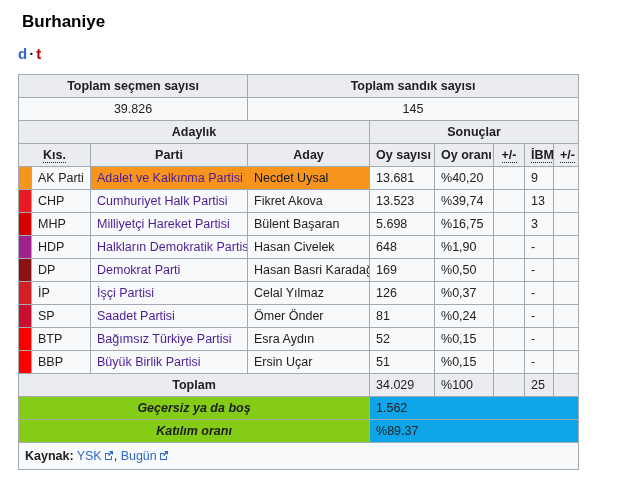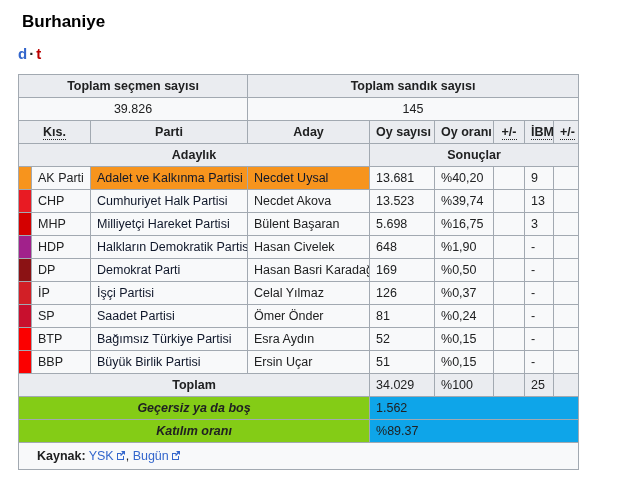--- a/index.html
+++ b/index.html
@@ -18,29 +18,29 @@
   table.results{
     margin-top:12px;border-collapse:collapse;table-layout:fixed;width:560px;
     font-size:12.5px;line-height:16px;
   }
   th,td{border:1px solid #a2a9b1;padding:3px 6px;overflow:hidden;white-space:nowrap;}
   th{background:#eaecf0;font-weight:bold;}
   td{background:#f8f9fa;text-align:left;}
   td.center{text-align:center;}
   td.swatch{padding:0;}
   .abbr-u{border-bottom:1px dotted #202122;}
-  a.party-link{color:#0f172a;text-decoration:none;cursor:pointer;}
+  a.party-link{color:#4c1d95;text-decoration:none;cursor:pointer;}
   .candidate{color:#202122;}
   .candidate.as-link{color:#0f172a;cursor:pointer;}
   tr.winner td.cell-party, tr.winner td.cell-candidate{background:var(--accent,#F7941D);}
   tr.total-row td{background:#eaecf0;}
   tr.total-row th{background:#eaecf0;}
   tr.meta-row th{background:#84cc16;font-style:italic;}
   tr.meta-row td{background:#0ea5e9;text-align:left;}
-  tr.source-row td{background:#f8f9fa;padding:5px 18px;}
+  tr.source-row td{background:#f8f9fa;padding:5px 6px;}
   .source-label{font-weight:bold;color:#202122;margin-right:3px;}
   a.ext-link{color:#3366cc;text-decoration:none;cursor:pointer;}
   .ext-icon{display:inline-block;margin-left:2px;vertical-align:baseline;}
 </style>
 </head>
 <body>
 
 <div class="page">
 
   <div class="page-title">Burhaniye</div>
@@ -66,54 +66,54 @@
         <tr>
       <th colspan="3">Toplam seçmen sayısı</th>
       <th colspan="6">Toplam sandık sayısı</th>
     </tr>
     <tr>
       <td colspan="3" class="center">39.826</td>
       <td colspan="6" class="center">145</td>
     </tr>
 
     <tr>
+      <th colspan="4">Adaylık</th>
+      <th colspan="5">Sonuçlar</th>
+    </tr>
+
+    <tr>
       <th colspan="2"><span class="abbr-u">Kıs.</span></th>
       <th>Parti</th>
       <th>Aday</th>
       <th>Oy sayısı</th>
       <th>Oy oranı</th>
       <th><span class="abbr-u">+/-</span></th>
       <th><span class="abbr-u">İBM</span></th>
       <th><span class="abbr-u">+/-</span></th>
-    </tr>
-
-    <tr>
-      <th colspan="4">Adaylık</th>
-      <th colspan="5">Sonuçlar</th>
     </tr>
 
     </tbody>
       <tbody id="rows">
   <tr class="winner">
     <td class="swatch" style="background: rgb(247, 148, 29);"></td>
     <td class="cell-abbr"><span>AK Parti</span></td>
     <td class="cell-party"><a class="party-link">Adalet ve Kalkınma Partisi</a></td>
     <td class="cell-candidate"><span class="candidate as-link">Necdet Uysal</span></td>
     <td class="cell-votes">13.681</td>
     <td class="cell-share">%40,20</td>
     <td class="cell-change1"></td>
     <td class="cell-ibm">9</td>
     <td class="cell-change2"></td>
   </tr>
 
   <tr>
     <td class="swatch" style="background: rgb(232, 27, 35);"></td>
     <td class="cell-abbr"><span>CHP</span></td>
     <td class="cell-party"><a class="party-link">Cumhuriyet Halk Partisi</a></td>
-    <td class="cell-candidate"><span class="candidate">Necdet Akova</span></td>
+    <td class="cell-candidate"><span class="candidate">Fikret Akova</span></td>
     <td class="cell-votes">13.523</td>
     <td class="cell-share">%39,74</td>
     <td class="cell-change1"></td>
     <td class="cell-ibm">13</td>
     <td class="cell-change2"></td>
   </tr>
 
   <tr>
     <td class="swatch" style="background: rgb(212, 0, 0);"></td>
     <td class="cell-abbr"><span>MHP</span></td>

